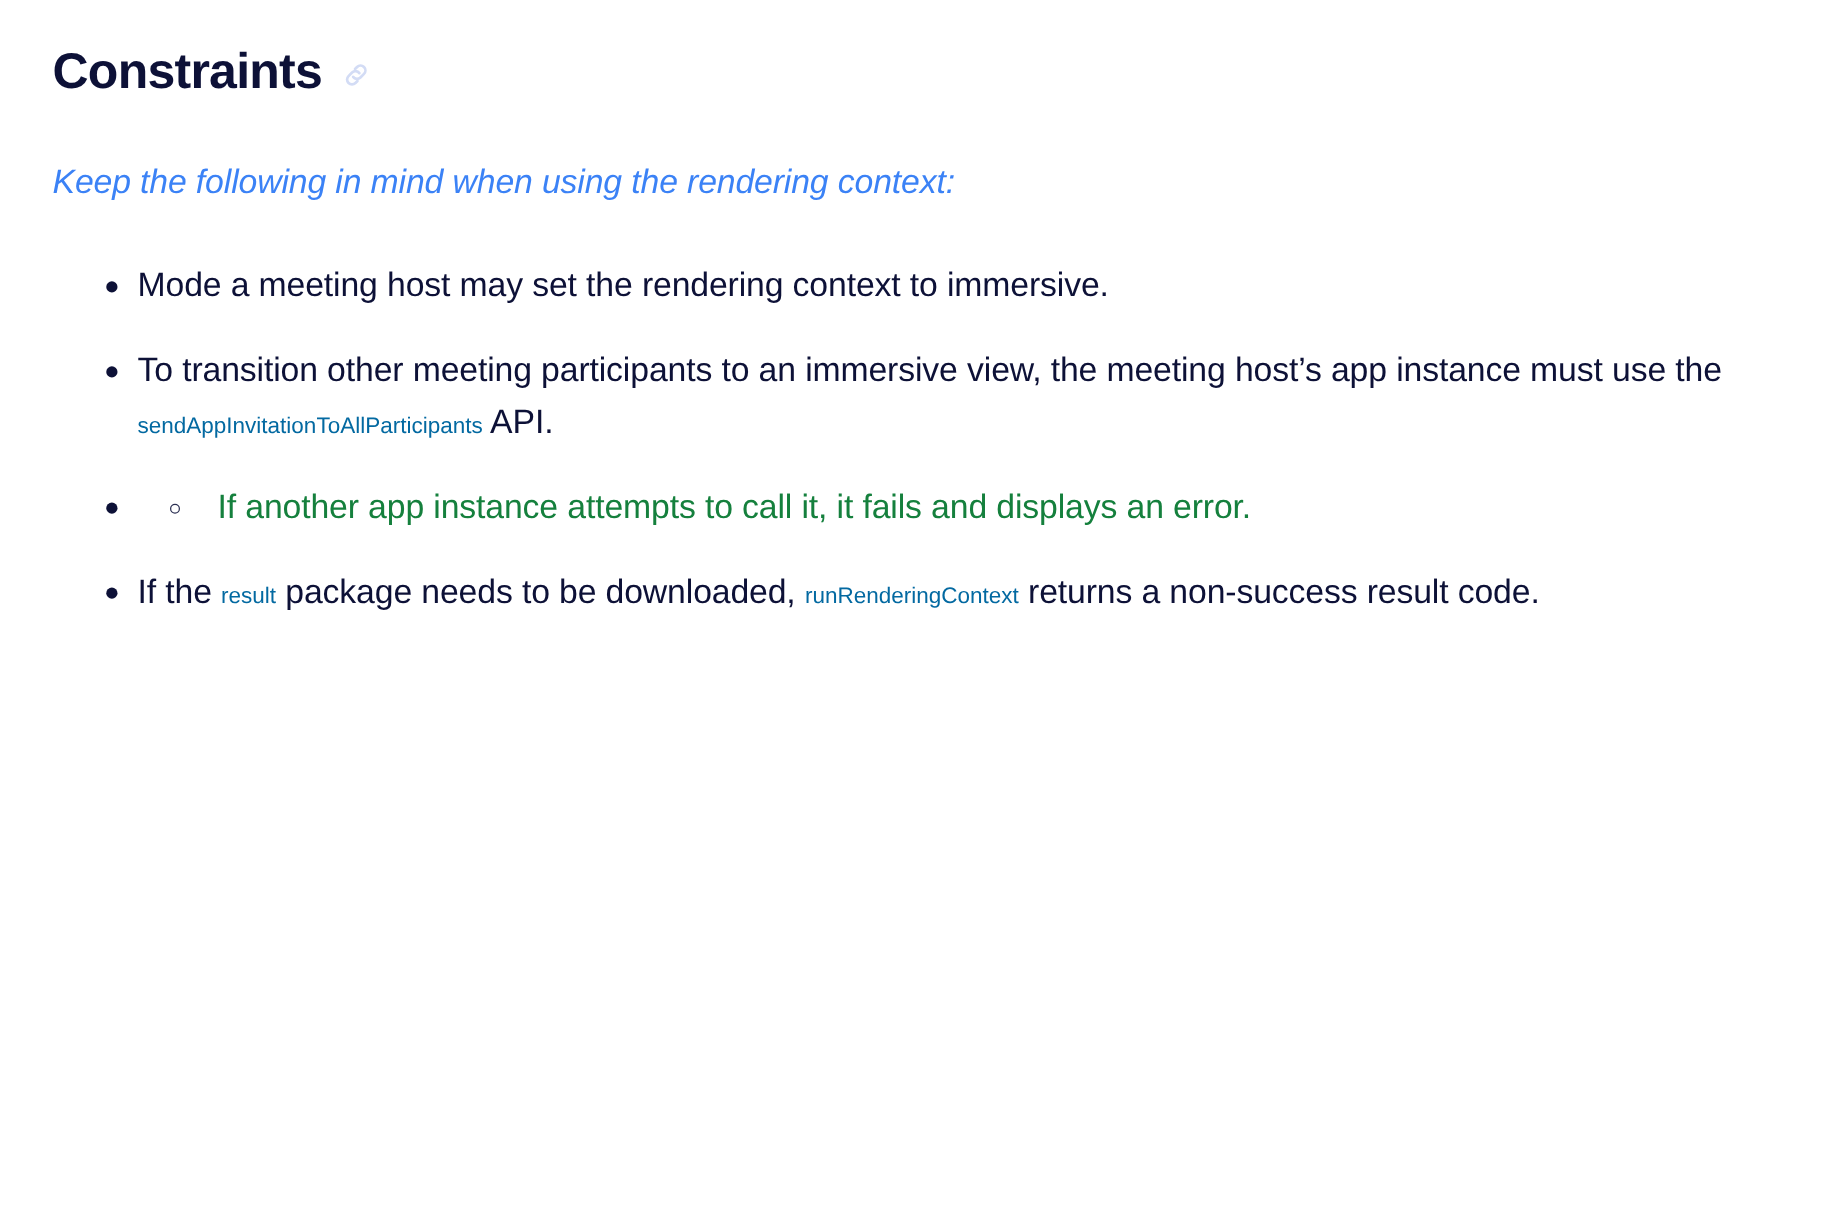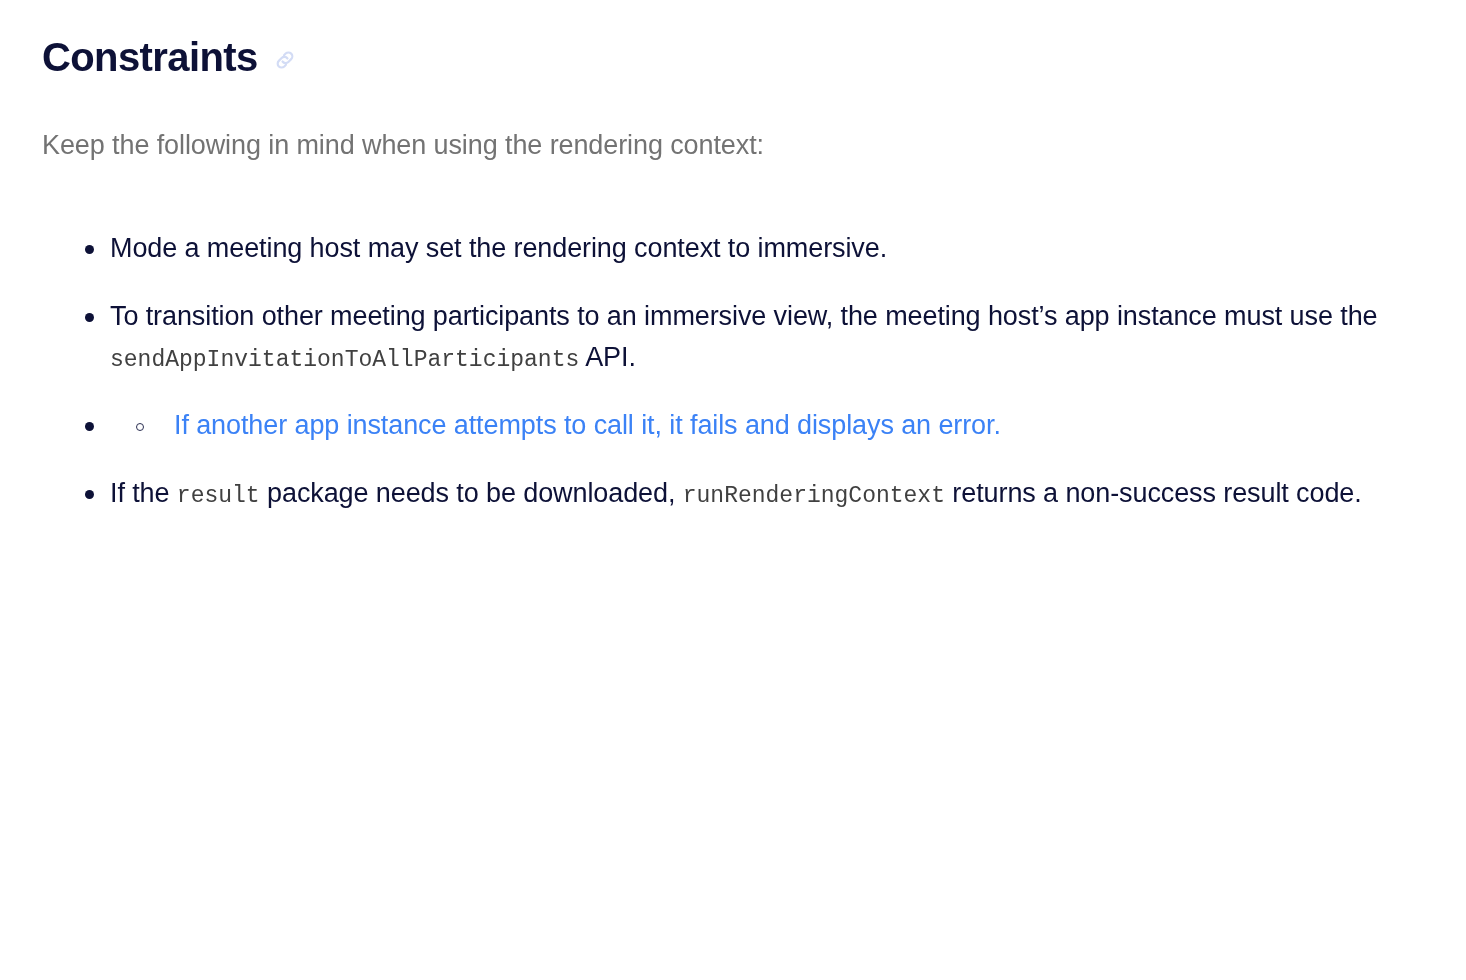--- a/index.html
+++ b/index.html
@@ -44,26 +44,27 @@
     width: 26px;
     height: 26px;
     position: relative;
     top: 3px;
     cursor: pointer;
   }
   .anchor-link svg { display: block; }
 
   
   .intro {
-    margin: 0 0 64px 0;
+    margin: 0 0 44px 0;
     font-size: 27px;
     line-height: 1.42;
-    color: #737373;
+    color: #3b82f6;
     font-weight: 400;
     letter-spacing: -0.1px;
+    font-style: italic;
   }
 
   
   ul.bullets {
     list-style: none;
     margin: 0;
     padding: 0;
   }
   ul.bullets > li {
     position: relative;
@@ -90,42 +91,42 @@
     list-style: none;
     margin: 12px 0 0 0;
     padding: 0;
   }
   ul.sub-bullets > li {
     position: relative;
     padding-left: 64px;
     margin-bottom: 24px;
     font-size: 27px;
     line-height: 1.54;
-    color: #3b82f6;
+    color: #15803d;
     letter-spacing: -0.1px;
   }
   ul.sub-bullets > li:last-child { margin-bottom: 0; }
 
   ul.sub-bullets > li > .circle {
     position: absolute;
     left: 26px;
     top: 18px;
     width: 8px;
     height: 8px;
     border-radius: 50%;
     border: 1.6px solid #2b2f52;
     background: transparent;
     box-sizing: border-box;
   }
 
   
   code.inline-code {
-    font-family: Liberation Mono, monospace;
-    font-size: 23px;
-    color: #404040;
+    font-family: Liberation Sans, sans-serif;
+    font-size: 18px;
+    color: #0369a1;
     background: transparent;
     letter-spacing: 0;
     white-space: nowrap;
   }
 </style>
 </head>
 <body>
 
 <div class="page">
 

